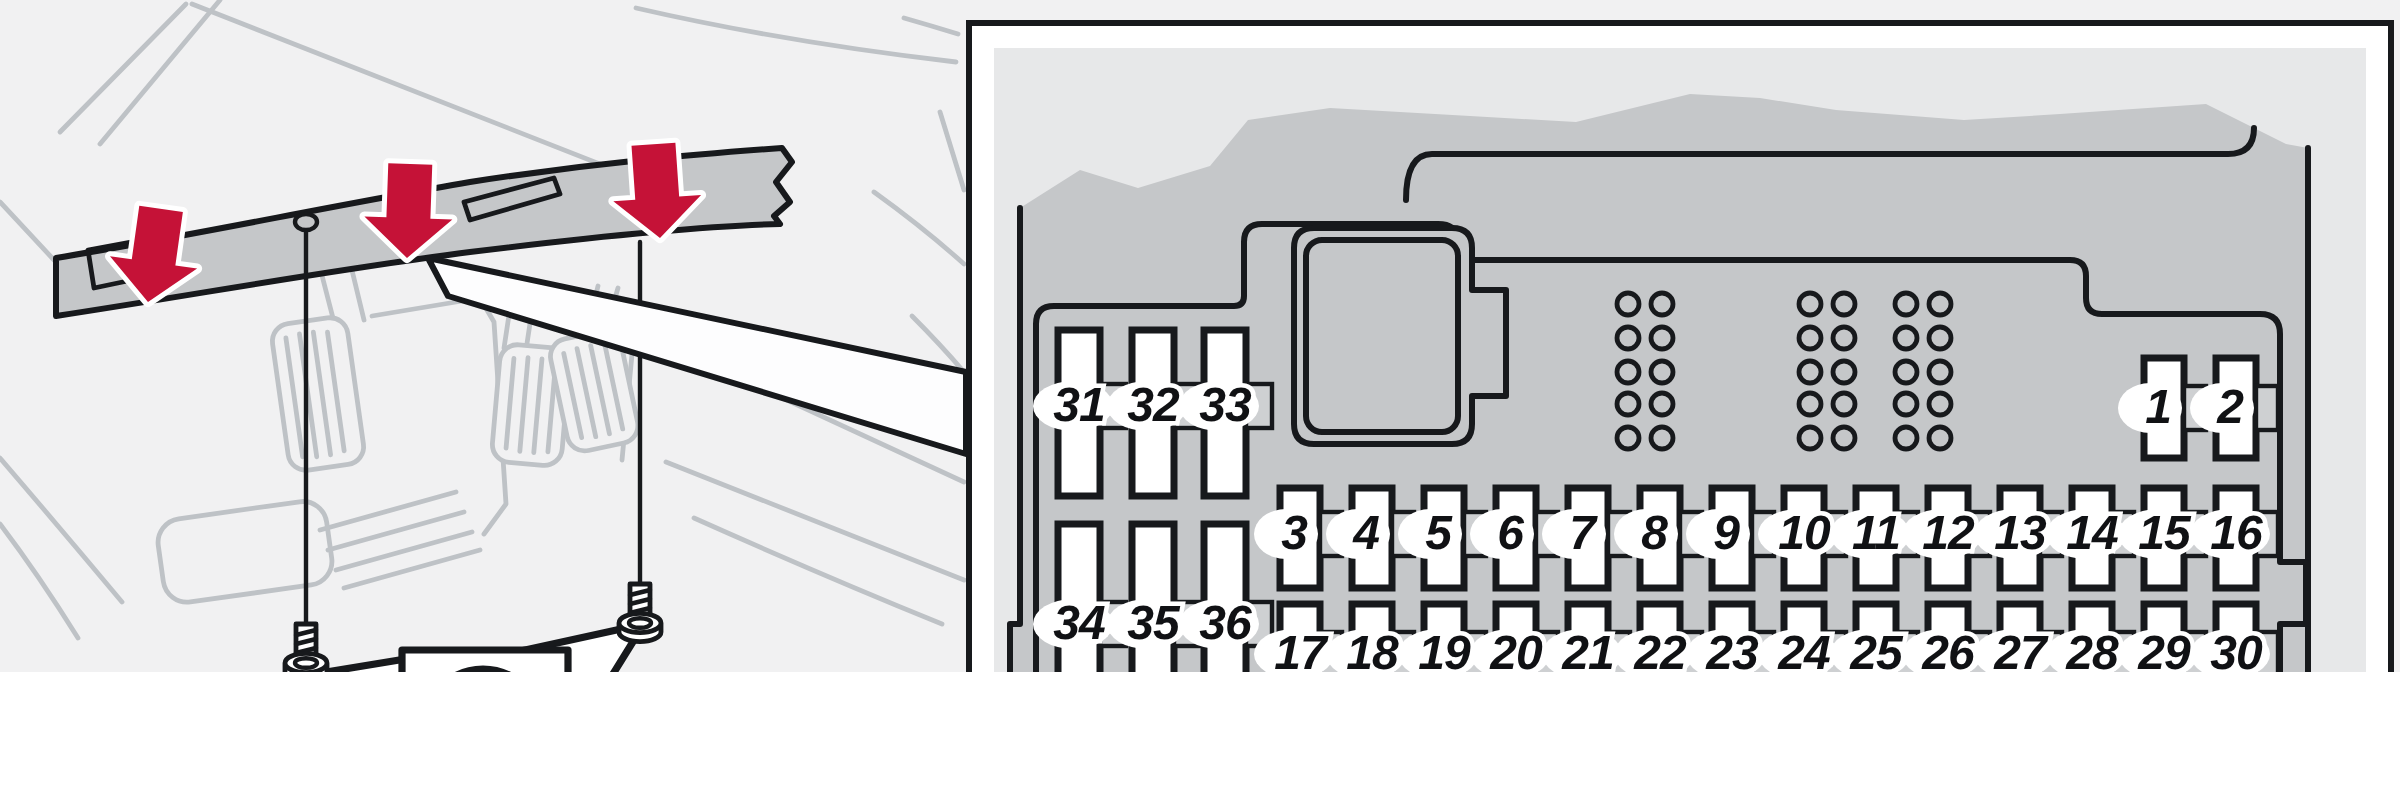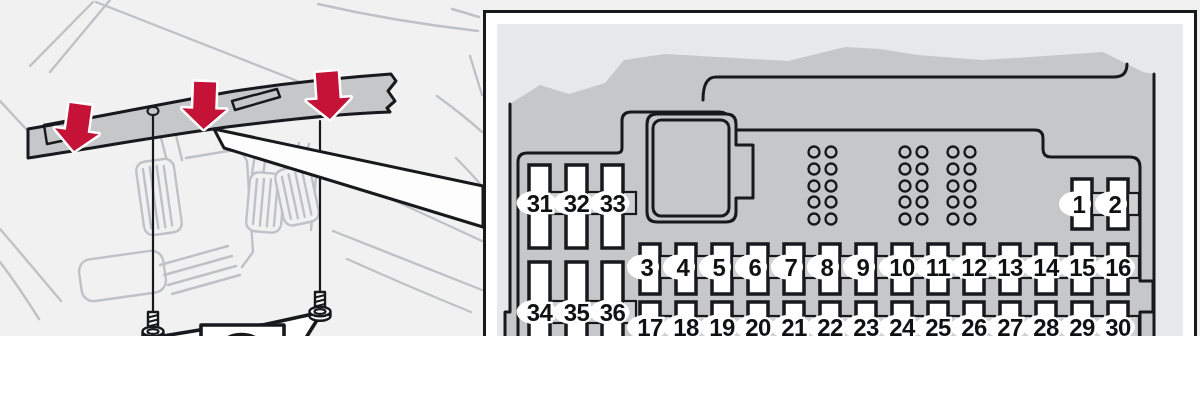--- a/index.html
+++ b/index.html
@@ -1,16 +1,16 @@
 <!DOCTYPE html>
 <html style="--arrow_red: #c51237; --panel_gray: #c5c7c9; --inner_bg: #e7e8e9; --scene_bg: #f1f1f2; --ink: #17191c; --sketch: #bec2c6; --lip_gray: #d2d4d6; --tab_gray: #ced0d2;"><head>
 <meta charset="utf-8">
 <style>
   html,body{margin:0;padding:0;background:#fff;}
-  #stage{width:1200px;height:336px;position:relative;overflow:hidden;}
+  #stage{width:1200px;height:336px;position:relative;overflow:hidden;font-style:italic;}
   svg{display:block;}
   .bgs{fill:var(--scene_bg);}
   .bgi{fill:var(--inner_bg);}
   .panelfill{fill:var(--panel_gray);}
   .lip{fill:var(--lip_gray);}
   .ink3{stroke:var(--ink);stroke-width:3;fill:none;stroke-linejoin:round;stroke-linecap:round;}
   .ink2{stroke:var(--ink);stroke-width:2.2;fill:none;stroke-linejoin:round;stroke-linecap:round;}
   .frame{fill:#fff;stroke:var(--ink);stroke-width:3;}
   .seam{stroke:var(--ink);stroke-width:3;fill:none;stroke-linecap:round;}
   .connector{fill:var(--panel_gray);stroke:var(--ink);stroke-width:3;stroke-linejoin:round;}

